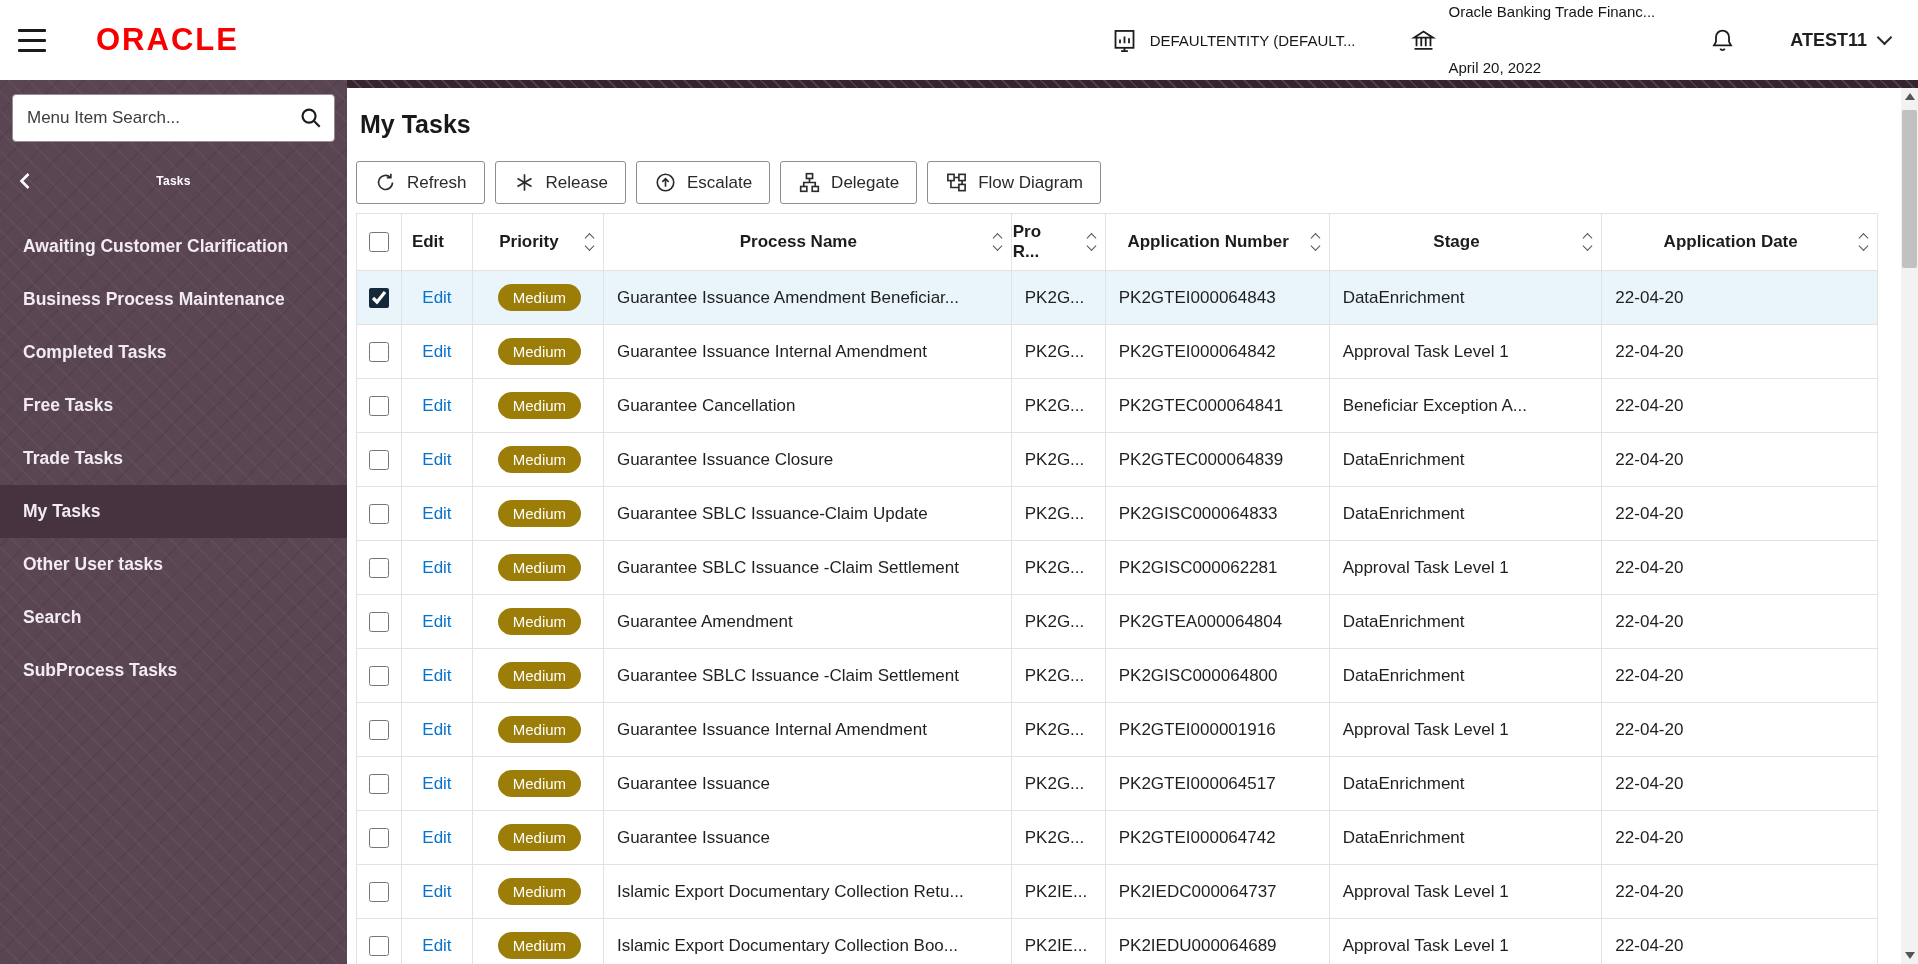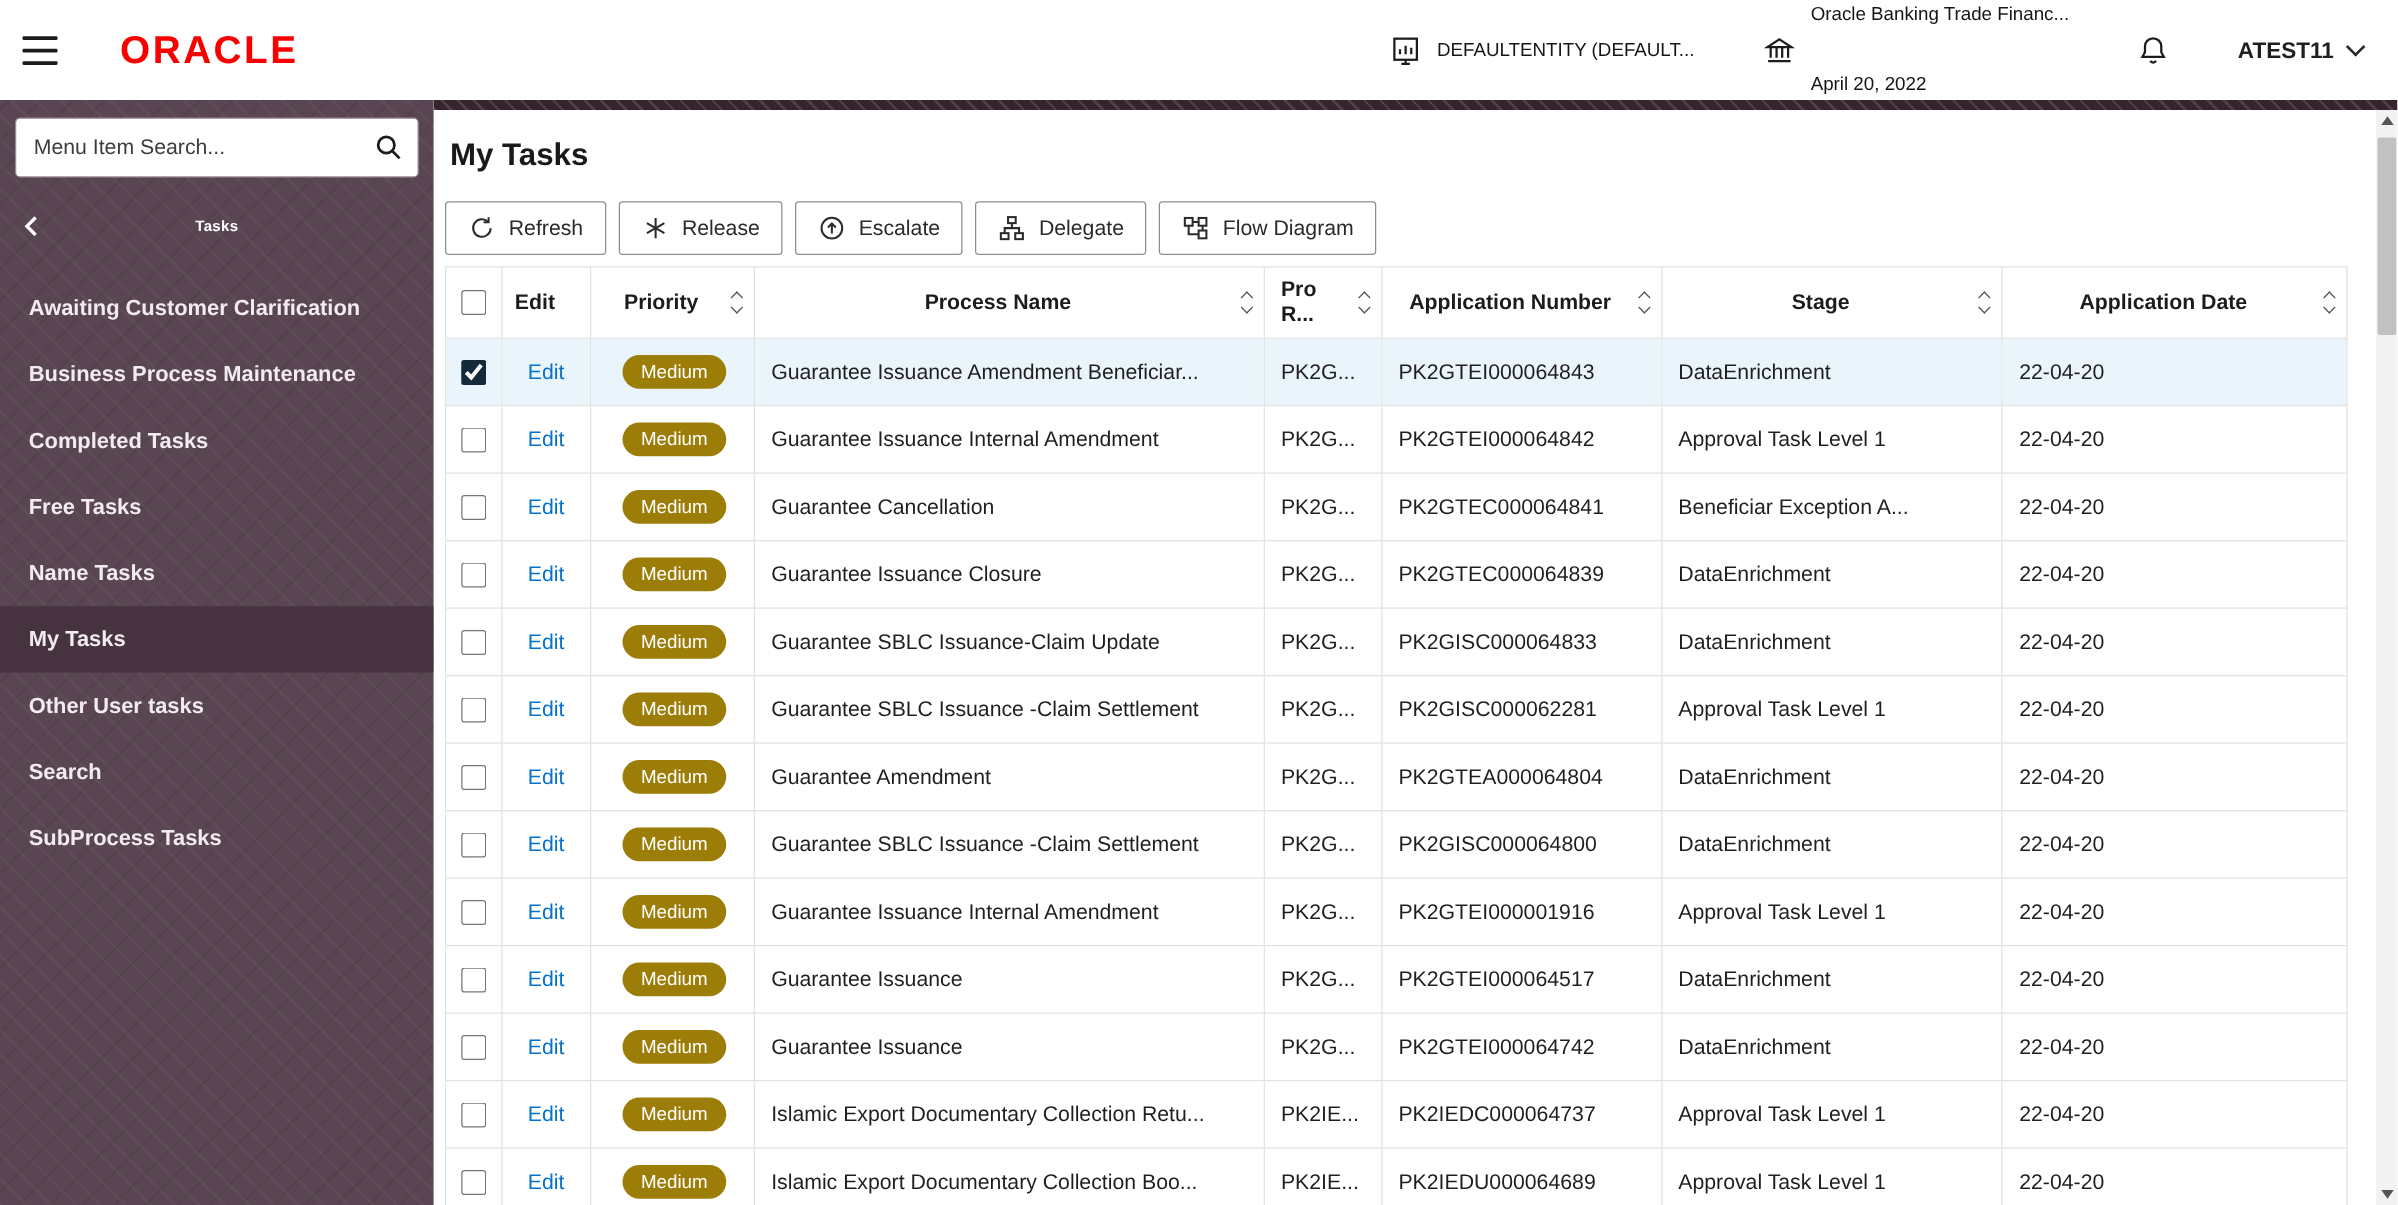--- a/index.html
+++ b/index.html
@@ -56,21 +56,21 @@
     border:1px solid #8b8f92;border-radius:3px;font-size:17px;color:#2a2a2a;font-family:inherit;cursor:pointer;}
   .tb-icon{width:23px;height:23px;stroke:#2b2b2b;fill:none;stroke-width:1.7;flex:0 0 auto;}
 
   
   .task-table{border-collapse:collapse;table-layout:fixed;margin-top:9px;background:#fff;border:1px solid #c9c9c9;}
   .task-table th,.task-table td{border:1px solid #e2e2e2;overflow:hidden;white-space:nowrap;text-overflow:ellipsis;}
   .task-table th{height:57px;font-size:17px;font-weight:700;color:#1c1c1c;position:relative;text-align:center;padding:0 28px 0 10px;}
   .task-table td{height:54px;font-size:17px;color:#1f1f1f;padding:0 10px 0 13px;}
   .col-select{width:45px}.col-edit{width:66px}.col-priority{width:131px}.col-process{width:408px}
   .col-ref{width:94px}.col-appnum{width:224px}.col-stage{width:273px}.col-date{width:276px}
-  th.col-ref{white-space:normal;text-align:left;padding-left:13px;}
+  th.col-ref{white-space:normal;text-align:left;padding-left:1px;}
   th.col-ref .th-label{display:inline-block;width:46px;line-height:1.2;text-align:left;}
   .sort-icon{position:absolute;right:10px;top:50%;transform:translateY(-50%);display:flex;flex-direction:column;align-items:center;cursor:pointer;}
   .sort-icon i{display:block;width:7px;height:7px;border-right:1.7px solid #545454;border-bottom:1.7px solid #545454;}
   .sort-icon i.up{transform:rotate(-135deg);margin-bottom:2px;}
   .sort-icon i.dn{transform:rotate(45deg);margin-top:-1px;}
   .cell-select,.cell-edit{text-align:center;padding:0!important;}
   .cell-priority{text-align:center;}
   input[type=checkbox]{width:20px;height:20px;accent-color:#14293a;cursor:pointer;vertical-align:middle;}
   tr.selected{background:var(--selected-row-bg,#eaf4fb);}
   .edit-link{color:var(--edit-link,#0572ce);text-decoration:none;cursor:pointer;}
@@ -160,21 +160,21 @@
           <div class="side-item">
     <span class="side-item-label">Business Process Maintenance</span>
   </div>
           <div class="side-item">
     <span class="side-item-label">Completed Tasks</span>
   </div>
           <div class="side-item">
     <span class="side-item-label">Free Tasks</span>
   </div>
           <div class="side-item">
-    <span class="side-item-label">Name Tasks</span>
+    <span class="side-item-label">Trade Tasks</span>
   </div>
           <div class="side-item active">
     <span class="side-item-label">My Tasks</span>
   </div>
           <div class="side-item">
     <span class="side-item-label">Other User tasks</span>
   </div>
           <div class="side-item">
     <span class="side-item-label">Search</span>
   </div>

